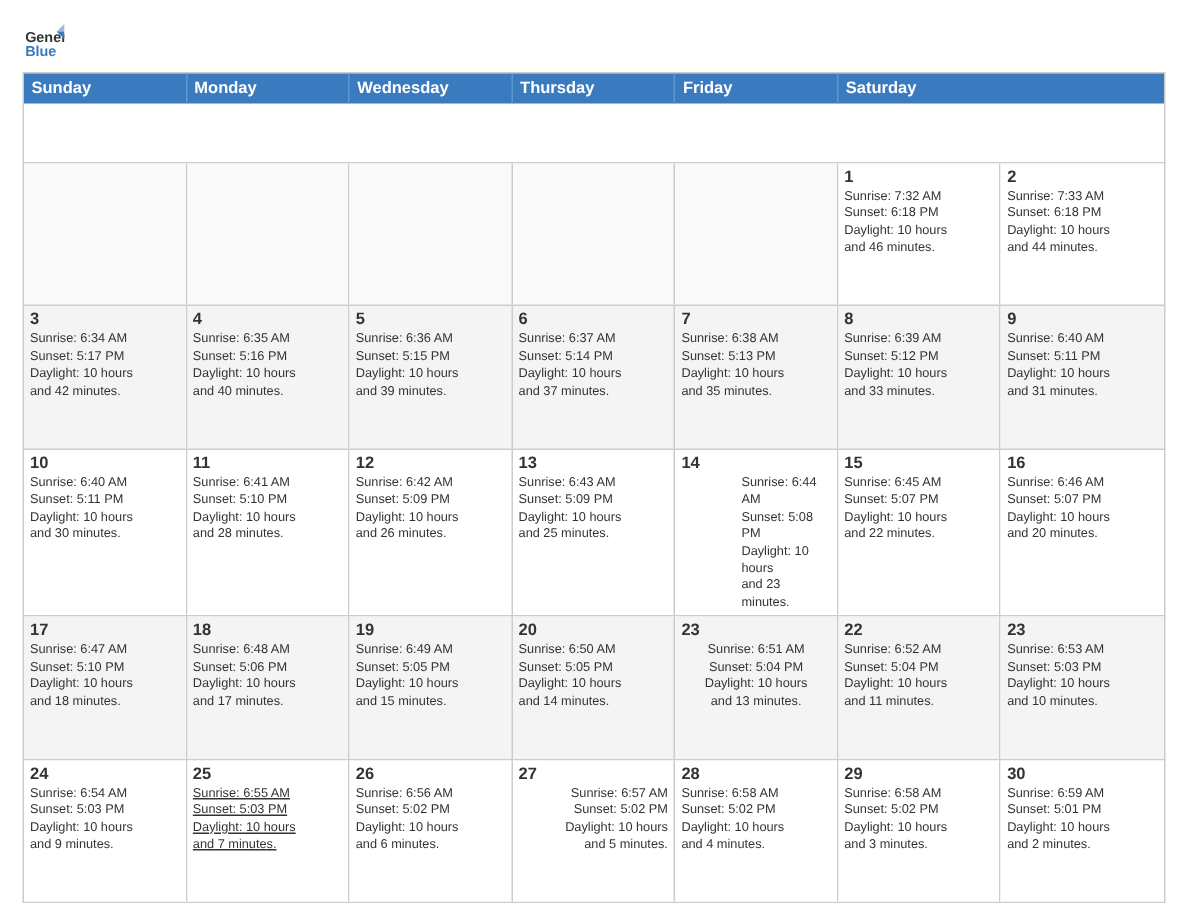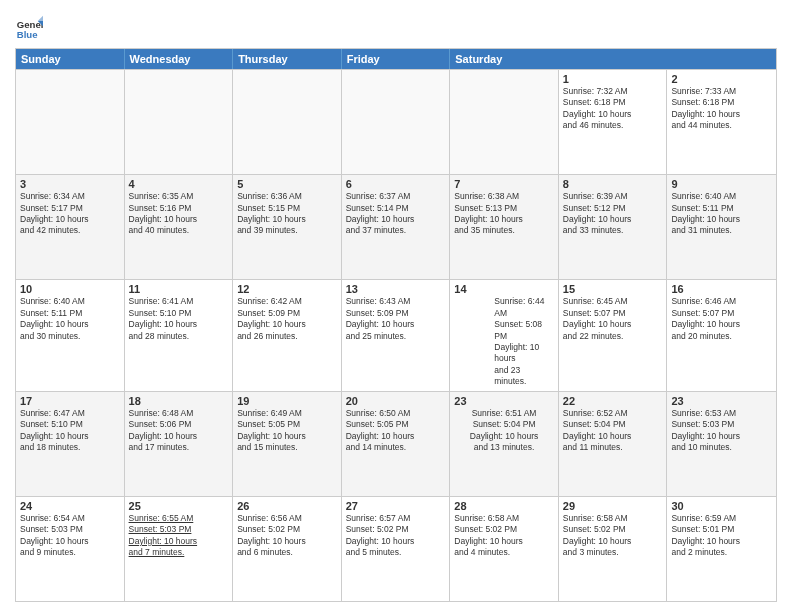--- a/index.html
+++ b/index.html
@@ -43,20 +43,21 @@
     }
     .location {
       font-size: 14px;
       color: #555;
     }
     .calendar {
       flex: 1;
       display: flex;
       flex-direction: column;
       border: 1px solid #ccc;
+      gap: 39px;
     }
     .cal-header-row {
       display: grid;
       grid-template-columns: repeat(7, 1fr);
       background: #3a7abf;
     }
     .cal-header-cell {
       color: #fff;
       font-size: 11px;
       font-weight: bold;
@@ -122,20 +123,21 @@
     </div>
     <div class="title-block">
       <div class="month-title"></div>
       <div class="location"></div>
     </div>
   </div>
 
   <div class="calendar">
     <div class="cal-header-row">
     <div class="cal-header-cell">Sunday</div>
+        <div class="cal-header-cell">Monday</div>
         <div class="cal-header-cell">Wednesday</div>
         <div class="cal-header-cell">Thursday</div>
         <div class="cal-header-cell">Friday</div>
         <div class="cal-header-cell">Saturday</div>
       </div>
     <div class="cal-body">
     <div class="cal-row">
           <div class="cal-cell empty"></div>
           <div class="cal-cell empty"></div>
           <div class="cal-cell empty"></div>
@@ -326,21 +328,21 @@
           </div>
           <div class="cal-cell">
             <span class="day-num">26</span>
             <div class="day-info" style="white-space: pre-line;">Sunrise: 6:56 AM
 Sunset: 5:02 PM
 Daylight: 10 hours
 and 6 minutes.</div>
           </div>
           <div class="cal-cell">
             <span class="day-num">27</span>
-            <div class="day-info" style="white-space: pre-line;">Sunrise: 6:57 AM
+            <div class="day-info" style="white-space: pre-line; text-align: right;">Sunrise: 6:57 AM
 Sunset: 5:02 PM
 Daylight: 10 hours
 and 5 minutes.</div>
           </div>
           <div class="cal-cell">
             <span class="day-num">28</span>
             <div class="day-info" style="white-space: pre-line;">Sunrise: 6:58 AM
 Sunset: 5:02 PM
 Daylight: 10 hours
 and 4 minutes.</div>

